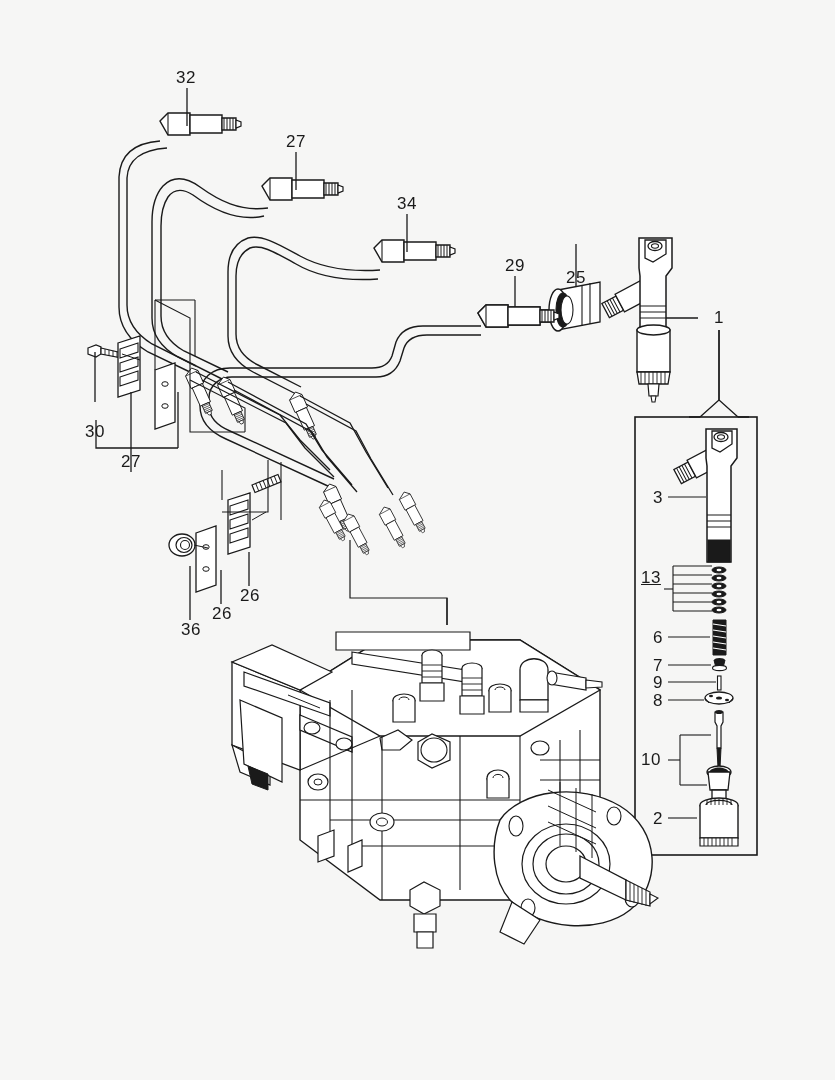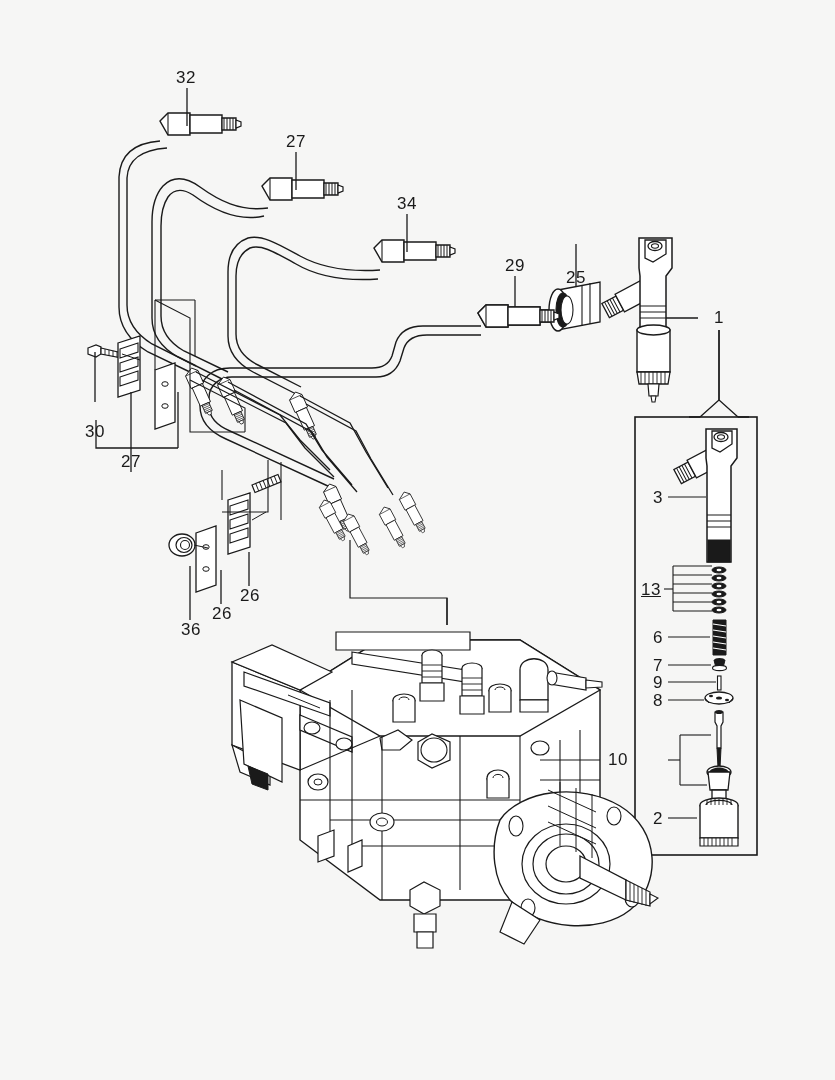--- a/index.html
+++ b/index.html
@@ -464,26 +464,26 @@
 
   </svg>
 
   <div class="callout-label" style="left:176px;top:68px;">32</div>
   <div class="callout-label" style="left:286px;top:132px;">27</div>
   <div class="callout-label" style="left:397px;top:194px;">34</div>
   <div class="callout-label" style="left:505px;top:256px;">29</div>
   <div class="callout-label" style="left:566px;top:224px;margin-top:44px;">25</div>
   <div class="callout-label" style="left:714px;top:308px;">1</div>
   <div class="callout-label" style="left:653px;top:488px;">3</div>
-  <div class="callout-label" style="left:641px;top:580px;text-decoration:underline;">13</div>
+  <div class="callout-label" style="left:641px;top:568px;text-decoration:underline;">13</div>
   <div class="callout-label" style="left:653px;top:628px;">6</div>
   <div class="callout-label" style="left:653px;top:656px;">7</div>
   <div class="callout-label" style="left:653px;top:673px;">9</div>
   <div class="callout-label" style="left:653px;top:691px;">8</div>
-  <div class="callout-label" style="left:608px;top:750px;">10</div>
+  <div class="callout-label" style="left:641px;top:750px;">10</div>
   <div class="callout-label" style="left:653px;top:809px;">2</div>
   <div class="callout-label" style="left:85px;top:402px;margin-top:20px;">30</div>
   <div class="callout-label" style="left:121px;top:452px;">27</div>
   <div class="callout-label" style="left:240px;top:586px;">26</div>
   <div class="callout-label" style="left:212px;top:604px;">26</div>
   <div class="callout-label" style="left:181px;top:620px;">36</div>
 
 </div>
 
 </body></html>

